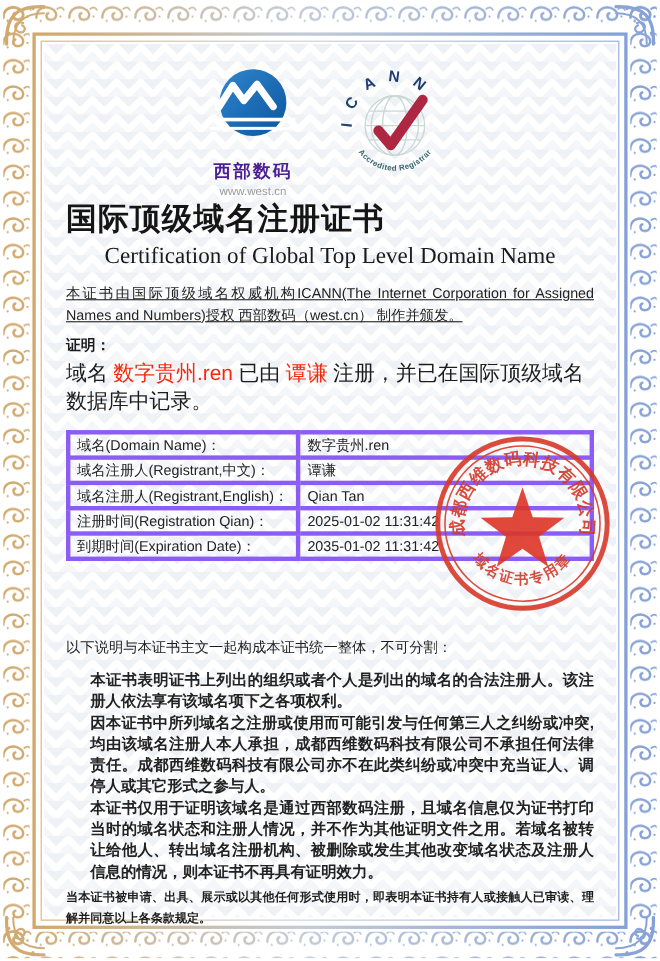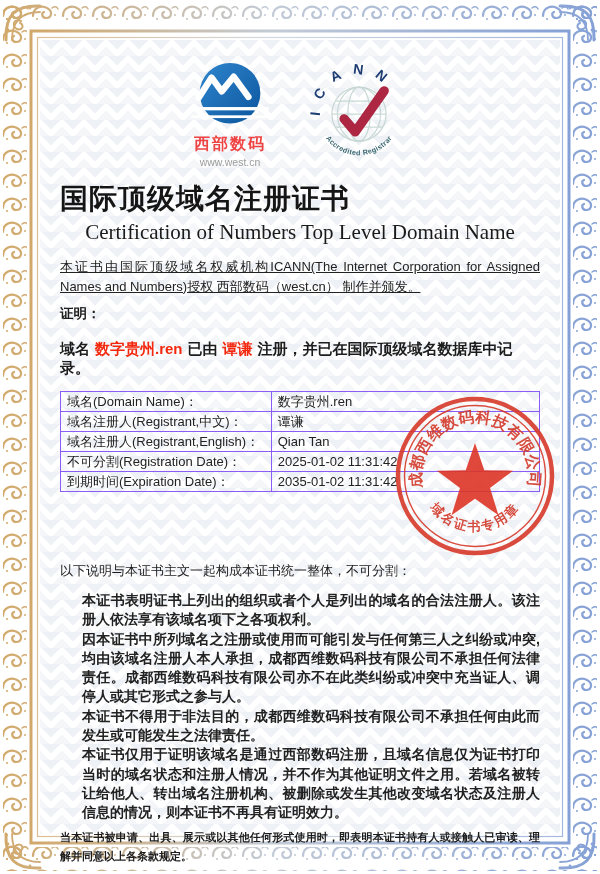--- a/index.html
+++ b/index.html
@@ -16,33 +16,33 @@
       linear-gradient(45deg,  rgba(205,214,226,.22) 25%, transparent 25%);
     background-size:22px 16px;
   }
   .frame{position:absolute;left:0;top:0;z-index:1;}
   .content{
     position:absolute;left:42px;top:42px;width:516px;height:790px;z-index:2;
     padding:0 18px;box-sizing:border-box;
   }
   .logos{display:flex;justify-content:center;align-items:flex-start;gap:26px;margin-top:18px;height:112px;}
   .west{display:flex;flex-direction:column;align-items:center;}
-  .west-name{font-size:16px;font-weight:bold;color:#ef4444;letter-spacing:2px;margin-top:2px;}
+  .west-name{font-size:16px;font-weight:bold;color:#4c1d95;letter-spacing:2px;margin-top:14px;}
   .west-url{font-size:10.5px;color:#9c9c9c;margin-top:1px;}
   h1{margin:8px 0 0 0;text-align:left;font-size:28px;font-weight:bold;color:#151515;letter-spacing:1px;}
   .subtitle{margin-top:2px;text-align:center;font-size:21px;color:#1a1a1a;
     font-family:"Liberation Serif","DejaVu Serif",serif;}
   .intro{margin:12px 0 0 0;font-size:13px;line-height:19.5px;text-align:justify;color:#222;text-decoration:underline;}
   .proof-label{margin-top:9px;font-size:13.5px;font-weight:bold;}
-  .proof-line{margin-top:17px;font-size:15px;font-weight:bold;}
+  .proof-line{margin-top:3px;font-size:19px;font-weight:normal;}
   .proof-line>span{margin-right:5px;}
   .red{color:#f4280e;}
   table.cert{width:100%;border-collapse:collapse;margin-top:13px;}
   table.cert td{
-    border:1px solid #8b5cf6;font-size:13px;line-height:16px;padding:1px 6px;height:17px;color:#222;
+    border:4px solid #8b5cf6;font-size:13px;line-height:16px;padding:1px 6px;height:17px;color:#222;
   }
   table.cert td.lbl{width:44%;}
   .notes-heading{margin-top:70px;font-size:13px;}
   .notes{margin-top:11px;padding-left:22px;}
   .notes p{margin:0;font-size:14px;line-height:19.3px;text-align:justify;color:#222;font-weight:bold;}
   .footer-note{margin:5px 0 0 0;font-size:11px;font-weight:bold;line-height:19px;text-align:justify;}
   .date-line{margin:1px 0 0 0;font-size:13px;font-weight:bold;line-height:19px;}
   .seal{position:absolute;left:383px;top:386px;z-index:3;opacity:.9;}
 </style>
 </head>
@@ -126,21 +126,21 @@
           <textPath href="#icannTop" startOffset="50%" text-anchor="middle">ICANN</textPath>
         </text>
         <text font-size="7.6" font-weight="bold" fill="#38656e" letter-spacing="0.4">
           <textPath href="#icannBot" startOffset="50%" text-anchor="middle">Accredited Registrar</textPath>
         </text>
       </svg>
     </div>
   </div>
 
   <h1>国际顶级域名注册证书</h1>
-  <div class="subtitle">Certification of Numbers Top Level Domain Name</div>
+  <div class="subtitle">Certification of Global Top Level Domain Name</div>
 
   <p class="intro">本证书由国际顶级域名权威机构ICANN(The Internet Corporation for Assigned Names and Numbers)授权 西部数码（west.cn） 制作并颁发。</p>
 
   <div class="proof-label">证明：</div>
   <div class="proof-line">
     <span>域名</span><span class="red">数字贵州.ren</span><span>已由</span><span class="red">谭谦</span><span>注册，并已在国际顶级域名数据库中记录。</span>
   </div>
 
   <table class="cert">
     <tbody>
@@ -150,35 +150,34 @@
       </tr>
       <tr>
         <td class="lbl">域名注册人(Registrant,中文)：</td>
         <td>谭谦</td>
       </tr>
       <tr>
         <td class="lbl">域名注册人(Registrant,English)：</td>
         <td>Qian Tan</td>
       </tr>
       <tr>
-        <td class="lbl">不可分割(Registration Date)：</td>
+        <td class="lbl">注册时间(Registration Qian)：</td>
         <td>2025-01-02 11:31:42</td>
       </tr>
       <tr>
         <td class="lbl">到期时间(Expiration Date)：</td>
         <td>2035-01-02 11:31:42</td>
       </tr>
     </tbody>
   </table>
 
   <div class="notes-heading">以下说明与本证书主文一起构成本证书统一整体，不可分割：</div>
   <div class="notes">
     <p>本证书表明证书上列出的组织或者个人是列出的域名的合法注册人。该注册人依法享有该域名项下之各项权利。</p>
     <p>因本证书中所列域名之注册或使用而可能引发与任何第三人之纠纷或冲突,均由该域名注册人本人承担，成都西维数码科技有限公司不承担任何法律责任。成都西维数码科技有限公司亦不在此类纠纷或冲突中充当证人、调停人或其它形式之参与人。</p>
-    <p>本证书不得用于非法目的，成都西维数码科技有限公司不承担任何由此而发生或可能发生之法律责任。</p>
     <p>本证书仅用于证明该域名是通过西部数码注册，且域名信息仅为证书打印当时的域名状态和注册人情况，并不作为其他证明文件之用。若域名被转让给他人、转出域名注册机构、被删除或发生其他改变域名状态及注册人信息的情况，则本证书不再具有证明效力。</p>
   </div>
 
   <p class="footer-note">当本证书被申请、出具、展示或以其他任何形式使用时，即表明本证书持有人或接触人已审读、理解并同意以上各条款规定。</p>
 </div>
 
 <svg class="seal" width="184" height="180" viewBox="-92 -90 184 180">
   <circle cx="0" cy="0" r="77" fill="none" stroke="#d7392a" stroke-width="4.5"></circle>
   <circle cx="0" cy="0" r="70.5" fill="none" stroke="#d7392a" stroke-width="1.4"></circle>
   <g transform="translate(0,7)">

